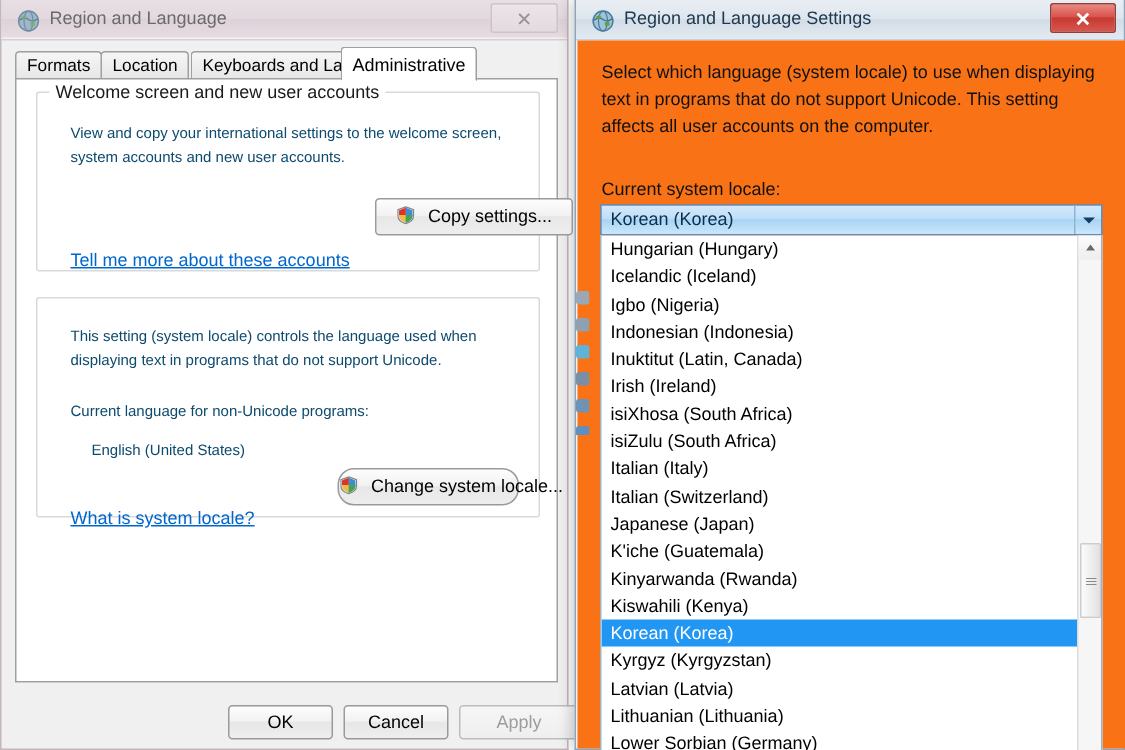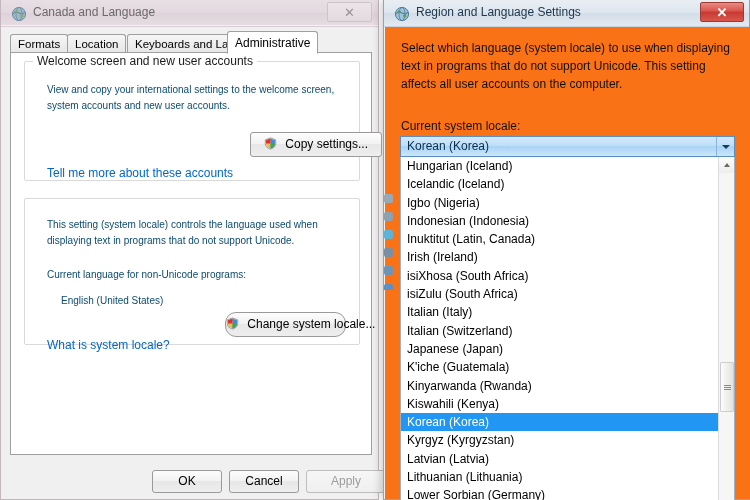--- a/index.html
+++ b/index.html
@@ -186,20 +186,21 @@
   .gb-text {
     position: absolute;
     font-size: 10px;
     color: #0c4a6e;
     line-height: 16px;
   }
   .link {
     position: absolute;
     font-size: 12px;
     color: #0066cc;
+    text-decoration: underline;
     cursor: pointer;
     white-space: nowrap;
   }
 
   
   .btn {
     position: absolute;
     background: linear-gradient(to bottom,#fdfdfd 0%,#f2f2f2 46%,#e7e7e7 50%,#eeeeee 100%);
     border: 1px solid #9a9a9a;
     border-radius: 3px;
@@ -451,21 +452,21 @@
     <div class="win1-titlebar">
       <span class="win1-icon">
         <svg width="16" height="16" viewBox="0 0 16 16">
           <circle cx="8" cy="8" r="6.6" fill="#9fb7c9" stroke="#6f8ea6" stroke-width="1"></circle>
           <path d="M2 7.5 Q5 5 8 7 Q11 9 14 6.5" fill="none" stroke="#5b7f9c" stroke-width="0.9"></path>
           <ellipse cx="8" cy="8" rx="3" ry="6.6" fill="none" stroke="#6f8ea6" stroke-width="0.8"></ellipse>
           <path d="M3 5 L6 4 L7 6 L5 7 Z" fill="#7fae6d" opacity="0.85"></path>
           <path d="M9 9 L12 8 L12.5 11 L9.5 11.5 Z" fill="#7fae6d" opacity="0.85"></path>
         </svg>
       </span>
-      <span class="win1-title">Canada and Language</span>
+      <span class="win1-title">Region and Language</span>
       <div class="win1-close">✕</div>
     </div>
 
     <div class="tabpage">
 
       <div class="groupbox" style="left:13px; top:8px; width:336px; height:120px;padding-left:36px;">
         <span class="gb-title">Welcome screen and new user accounts</span>
         <span class="gb-text" style="left:22px; top:20px;">View and copy your international settings to the welcome screen,</span>
         <span class="gb-text" style="left:22px; top:36px;">system accounts and new user accounts.</span>
 
@@ -568,21 +569,21 @@
 
       <div class="combo">
         <span class="combo-value">Korean (Korea)</span>
         <div class="combo-arrow-box">
           <span class="combo-arrow"></span>
         </div>
       </div>
 
       <div class="dropdown">
         <div class="dd-list" id="dd-list">
-            <div class="dd-item">Hungarian (Iceland)</div>
+            <div class="dd-item">Hungarian (Hungary)</div>
             <div class="dd-item">Icelandic (Iceland)</div>
             <div class="dd-item">Igbo (Nigeria)</div>
             <div class="dd-item">Indonesian (Indonesia)</div>
             <div class="dd-item">Inuktitut (Latin, Canada)</div>
             <div class="dd-item">Irish (Ireland)</div>
             <div class="dd-item">isiXhosa (South Africa)</div>
             <div class="dd-item">isiZulu (South Africa)</div>
             <div class="dd-item">Italian (Italy)</div>
             <div class="dd-item">Italian (Switzerland)</div>
             <div class="dd-item">Japanese (Japan)</div>

